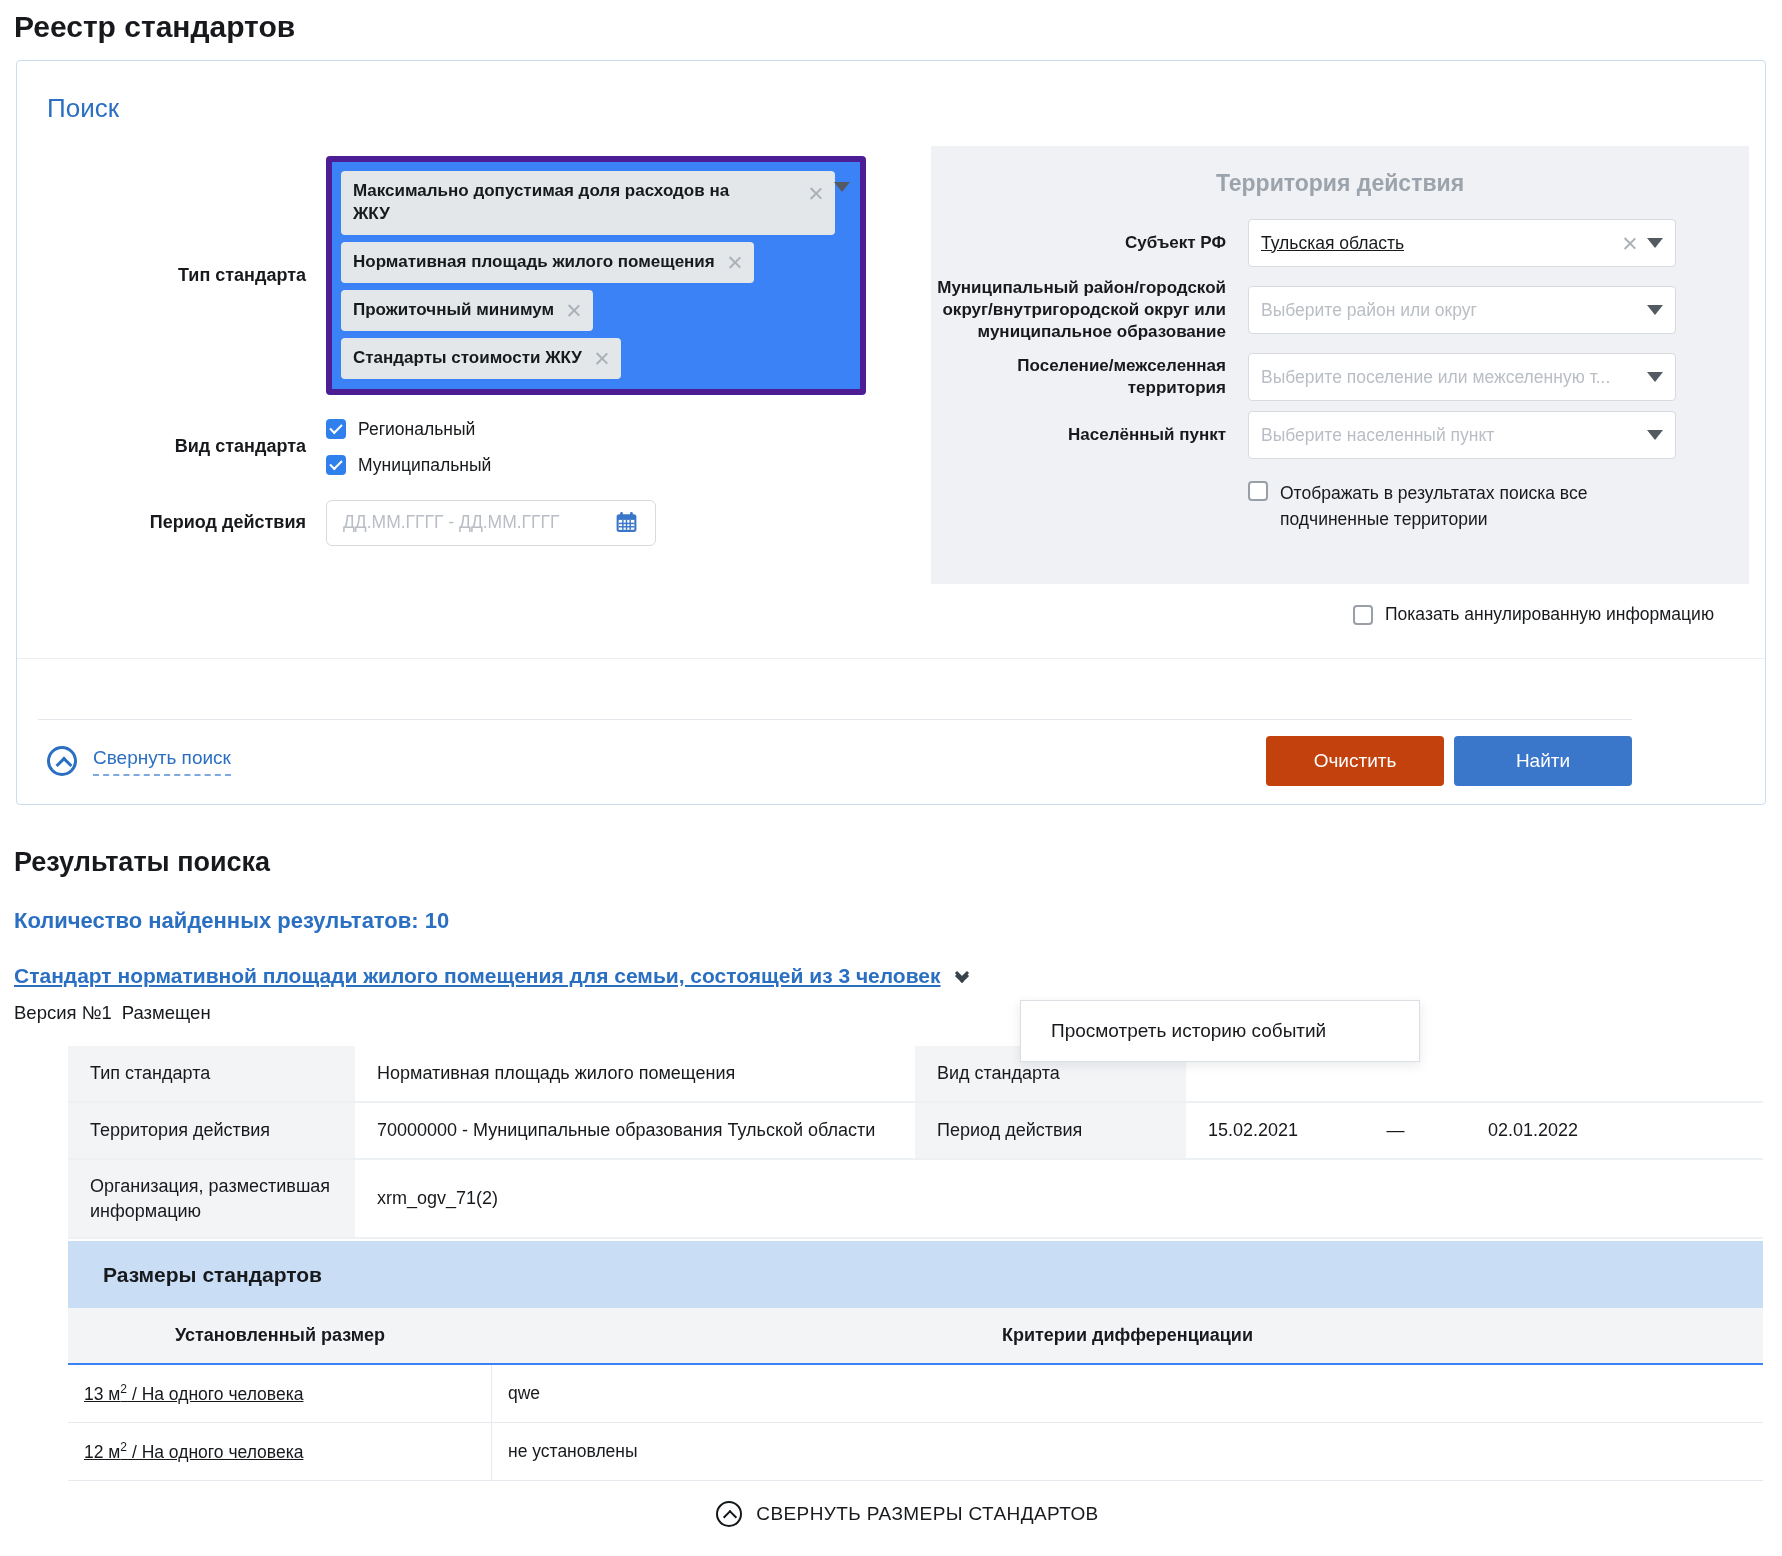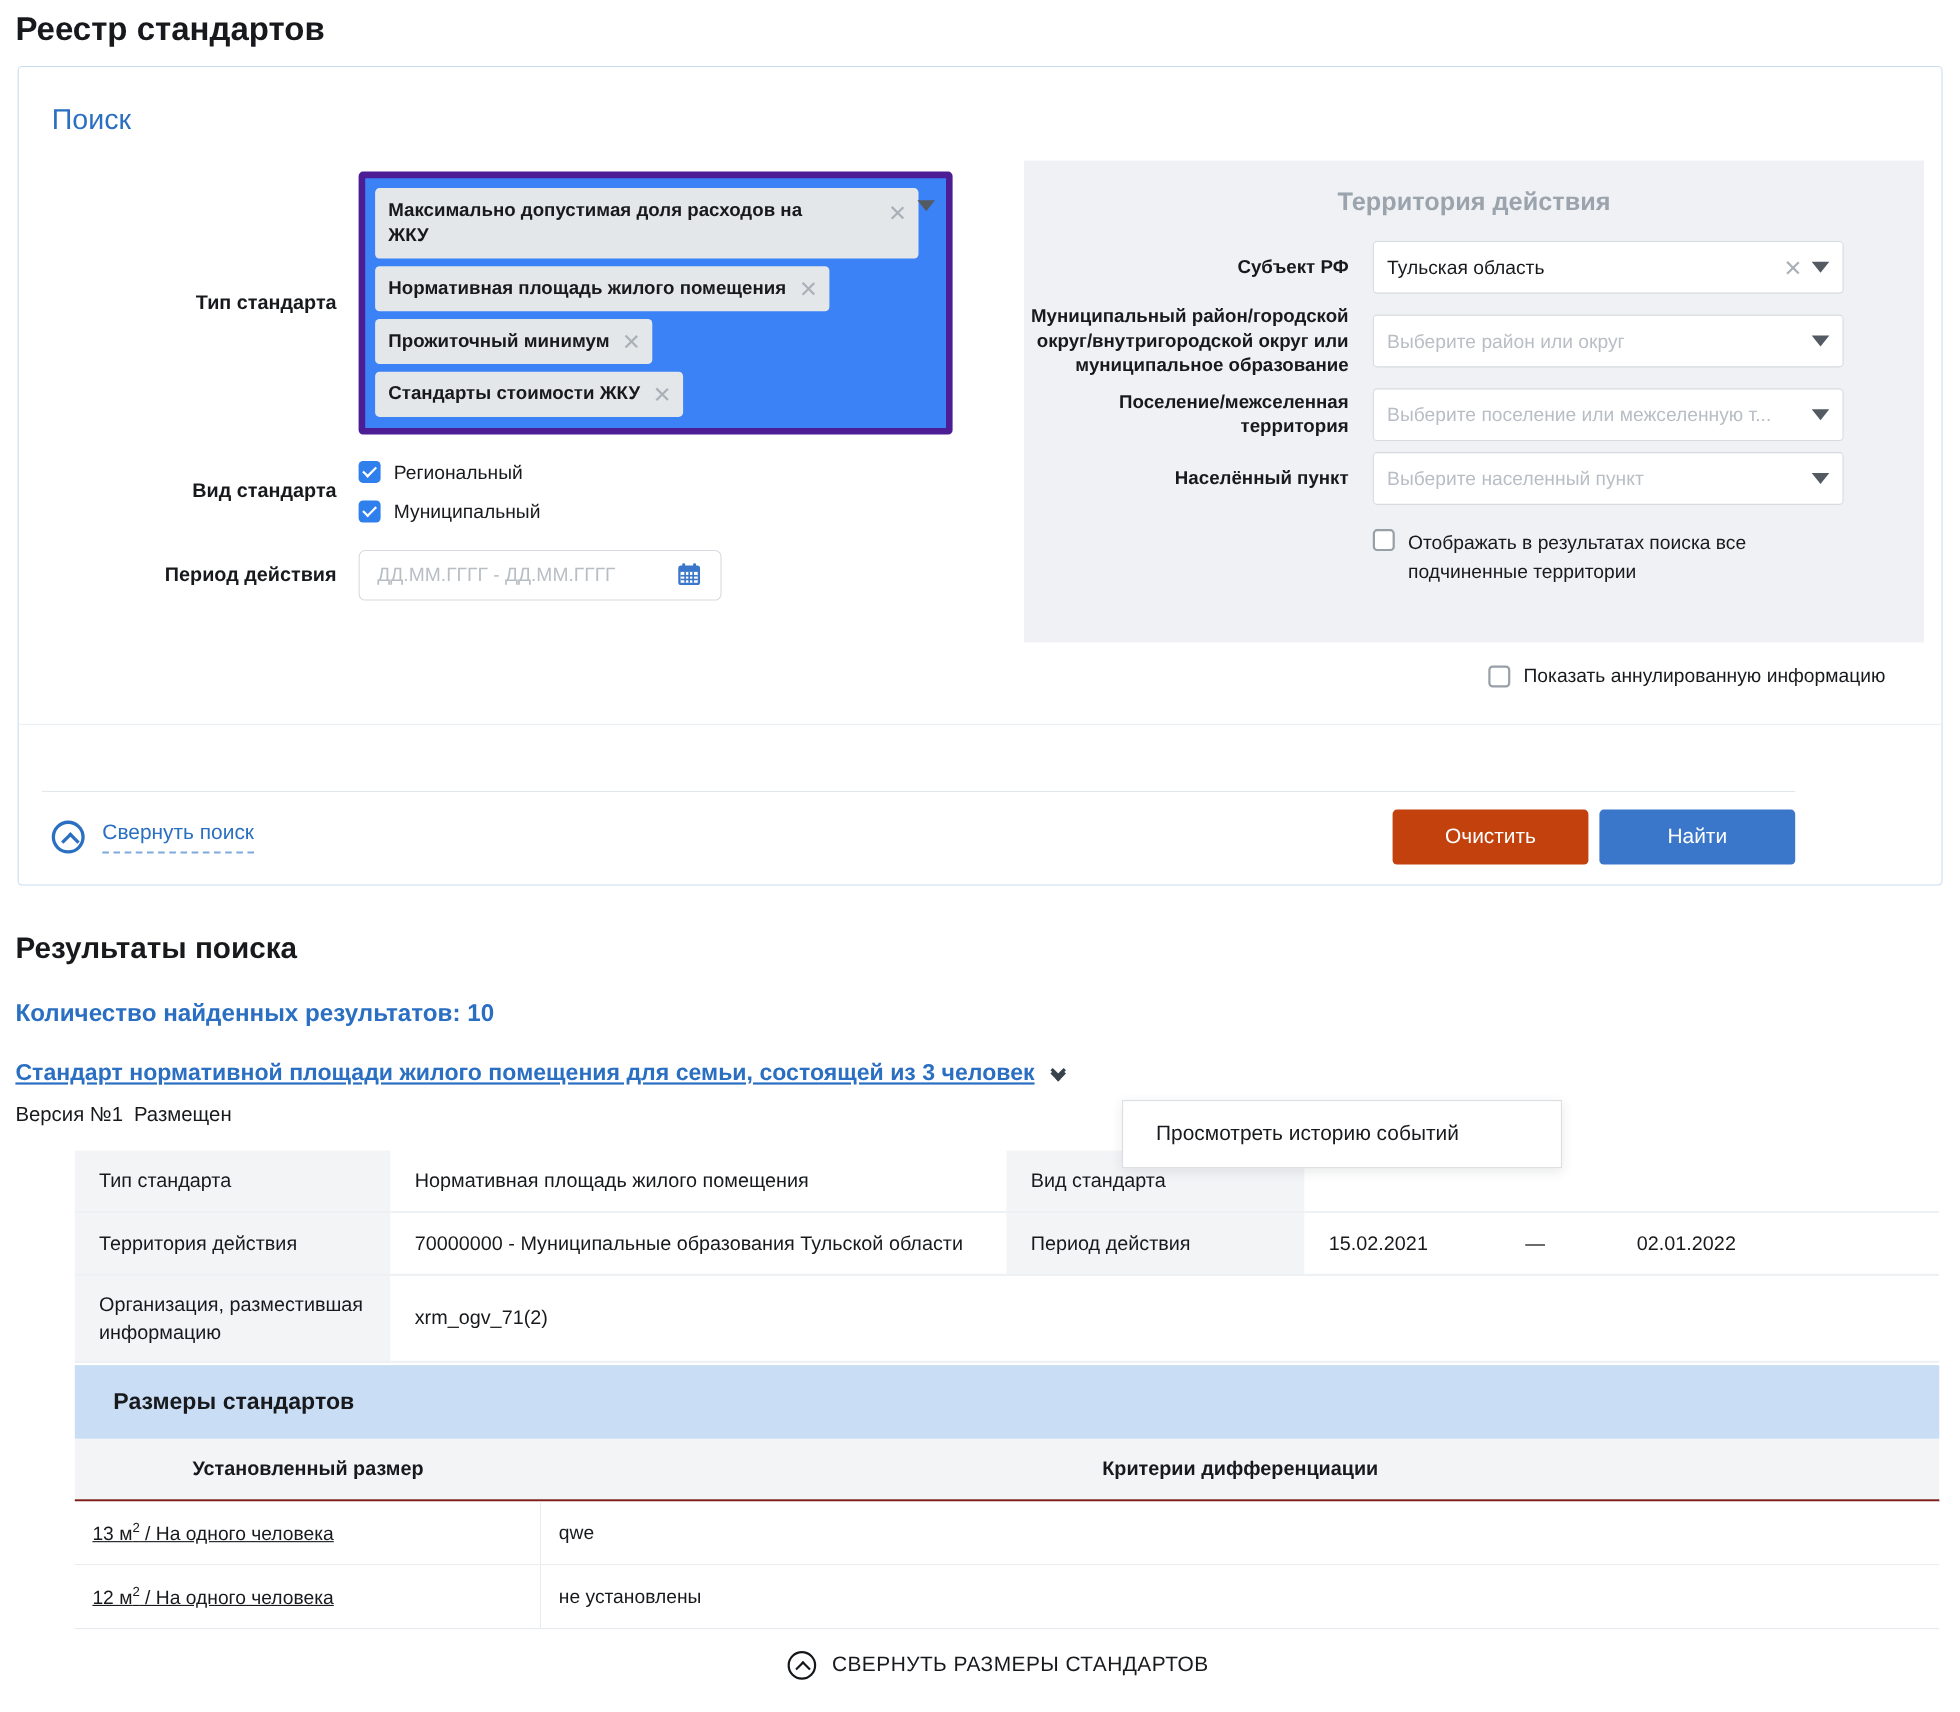--- a/index.html
+++ b/index.html
@@ -71,21 +71,21 @@
   .territory-title { text-align:center; font-size:23px; font-weight:bold; color:#9ba3ac; margin-bottom:22px; }
   .t-rows { display:flex; flex-direction:column; gap:10px; }
   .t-row { display:flex; align-items:center; }
   .t-row > .tlabel {
     width:295px; margin-right:22px; text-align:right; font-size:17px; font-weight:bold; line-height:1.3;
   }
   .t-field {
     width:428px; height:48px; background:#fff; border:1px solid #d7dade; border-radius:4px;
     display:flex; align-items:center; gap:10px; padding:0 12px; font-size:17.5px;
   }
-  .t-field .val { flex:1; color:#17191c; white-space:nowrap; overflow:hidden; }
+  .t-field .val { flex:1; color:#17191c; white-space:nowrap; overflow:hidden;text-decoration:underline; }
   .t-field .ph  { flex:1; color:#b9bec5; white-space:nowrap; overflow:hidden; }
   .t-check { display:flex; gap:12px; margin:22px 0 0 317px; width:428px; align-items:flex-start; }
   .t-check .cb-label { line-height:1.45; }
 
   .annulled-check { position:absolute; top:543px; left:1336px; display:flex; gap:12px; align-items:center; }
 
   
   .panel-div1 { position:absolute; top:597px; left:0; right:0; border-top:1px solid #eceff2; }
   .panel-div2 { position:absolute; top:658px; left:21px; right:133px; border-top:1px solid #e3e6ea; }
   .panel-footer { position:absolute; top:672px; left:30px; right:133px; height:56px;
@@ -122,21 +122,21 @@
   .cell.tall { min-height:79px; }
   .period-cell { padding-left:22px; }
   .period-cell .d1 { width:140px; }
   .period-cell .dash { width:95px; text-align:center; }
   .period-cell .d2 { margin-left:45px; }
 
   
   .sizes-band { height:67px; background:#c9def5; display:flex; align-items:center;
     padding-left:35px; font-size:21px; font-weight:bold; margin-top:2px; }
   .sizes-head { display:grid; grid-template-columns:424px 1fr; background:#f3f4f6;
-    border-bottom:2px solid #7f1d1d; }
+    border-bottom:2px solid #3b82f6; }
   .sizes-head .hcell { height:55px; display:flex; align-items:center; justify-content:center;
     font-size:18px; font-weight:bold; }
   .sizes-row { display:grid; grid-template-columns:424px 1fr; }
   .sizes-row .scell { min-height:58px; display:flex; align-items:center; padding:0 16px;
     font-size:17.5px; border-bottom:1px solid #e6e9ed; background:#fff; }
   .sizes-row .scell.first { border-right:1px solid #e6e9ed;text-decoration:underline; }
   .scell sup { font-size:12px; }
 
   .collapse-sizes { display:flex; align-items:center; justify-content:center; gap:14px;
     margin:20px 0 0 0; width:1679px; margin-left:68px; cursor:pointer; }

